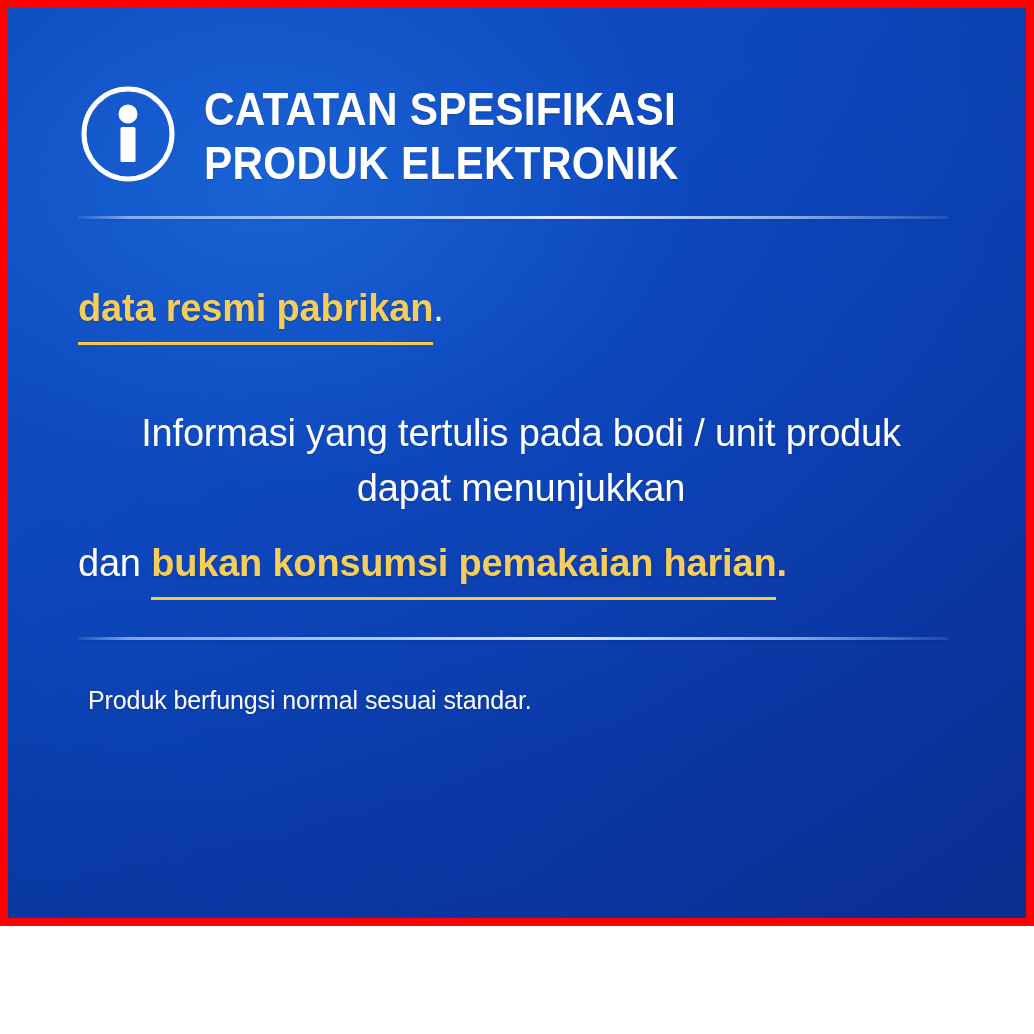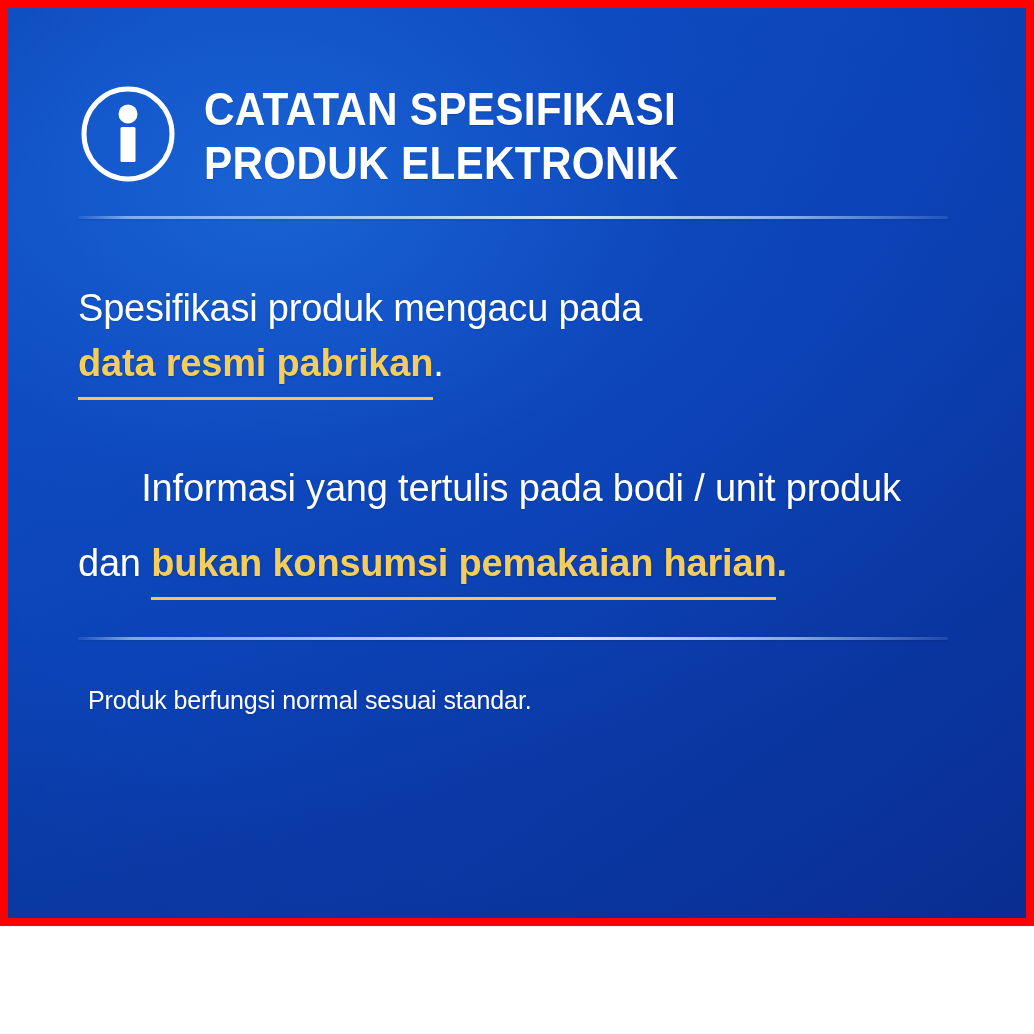--- a/index.html
+++ b/index.html
@@ -197,26 +197,26 @@
       <div class="title-block">
         <div class="title-line">CATATAN SPESIFIKASI</div>
         <div class="title-line">PRODUK ELEKTRONIK</div>
       </div>
 
     </div>
 
     <div class="rule rule-top"></div>
 
     <div class="body-text para-1">
-      <div class="line">Spesifikasi produk mengacu pada</div>
       <div class="line"><span class="hl">data resmi pabrikan</span><span class="plain-punct">.</span></div>
     </div>
 
     <div class="body-text para-2">
       <div class="line">Informasi yang tertulis pada bodi / unit produk</div>
+      <div class="line">dapat menunjukkan</div>
     </div>
 
 
     <div class="body-text para-4">
       <div class="line"><span class="connector">dan </span><span class="hl">bukan konsumsi pemakaian harian</span><span class="hl-dot">.</span></div>
     </div>
 
     <div class="rule rule-bottom"></div>
 
     <div class="footer-note">Produk berfungsi normal sesuai standar.</div>

